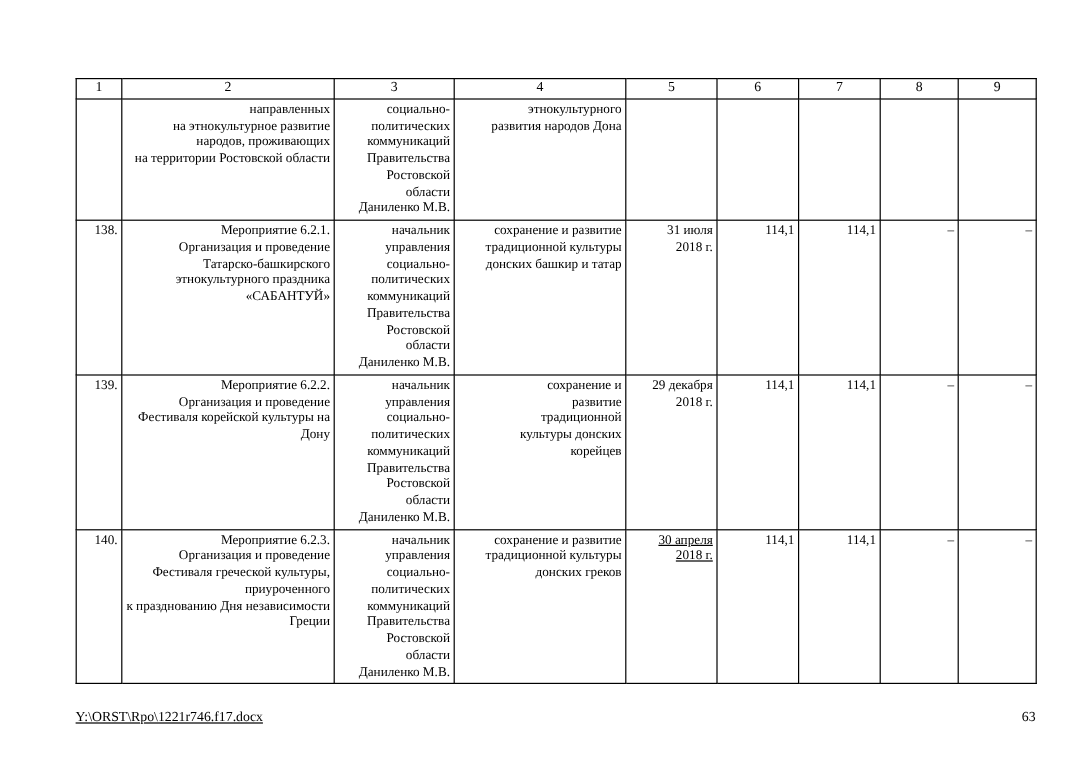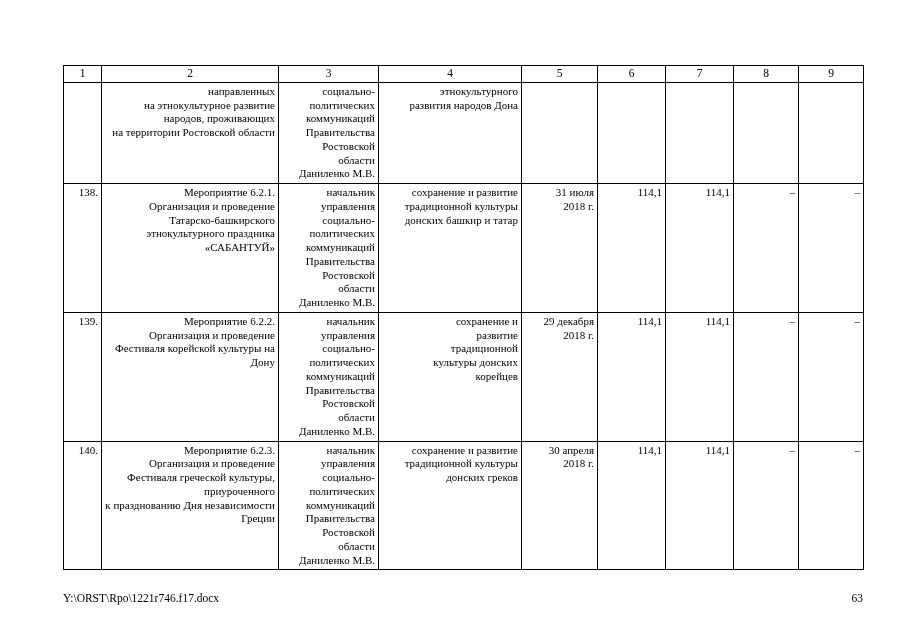--- a/index.html
+++ b/index.html
@@ -63,20 +63,21 @@
     top: 592px;
     width: 800px;
     font-size: 11.5px;
     font-family: "Liberation Serif", serif;
   }
   .footer .path {
     position: absolute;
     left: 0;
     top: 0;
     text-align: left;
+    text-decoration: underline;
   }
   .footer .pageno {
     position: absolute;
     right: 0;
     top: 0;
     text-align: right;
   }
   .cellpad-top { padding-top: 3px; }
 </style>
 </head>
@@ -182,21 +183,21 @@
         <td class="c cellpad-top" style="white-space:pre-line;">начальник
 управления
 социально-
 политических
 коммуникаций
 Правительства
 Ростовской
 области
 Даниленко М.В.</td>
         <td class="c cellpad-top" style="white-space:pre-line;">сохранение и развитие традиционной культуры донских греков</td>
-        <td class="c cellpad-top" style="white-space:pre-line;">30 апреля
+        <td class="c cellpad-top" style="white-space:pre-line;text-decoration:underline;">30 апреля
 2018 г.</td>
         <td class="c cellpad-top">114,1</td>
         <td class="c cellpad-top">114,1</td>
         <td class="c cellpad-top">–</td>
         <td class="c cellpad-top">–</td>
       </tr>
     </tbody>
   </table>
 
   <div class="footer">

